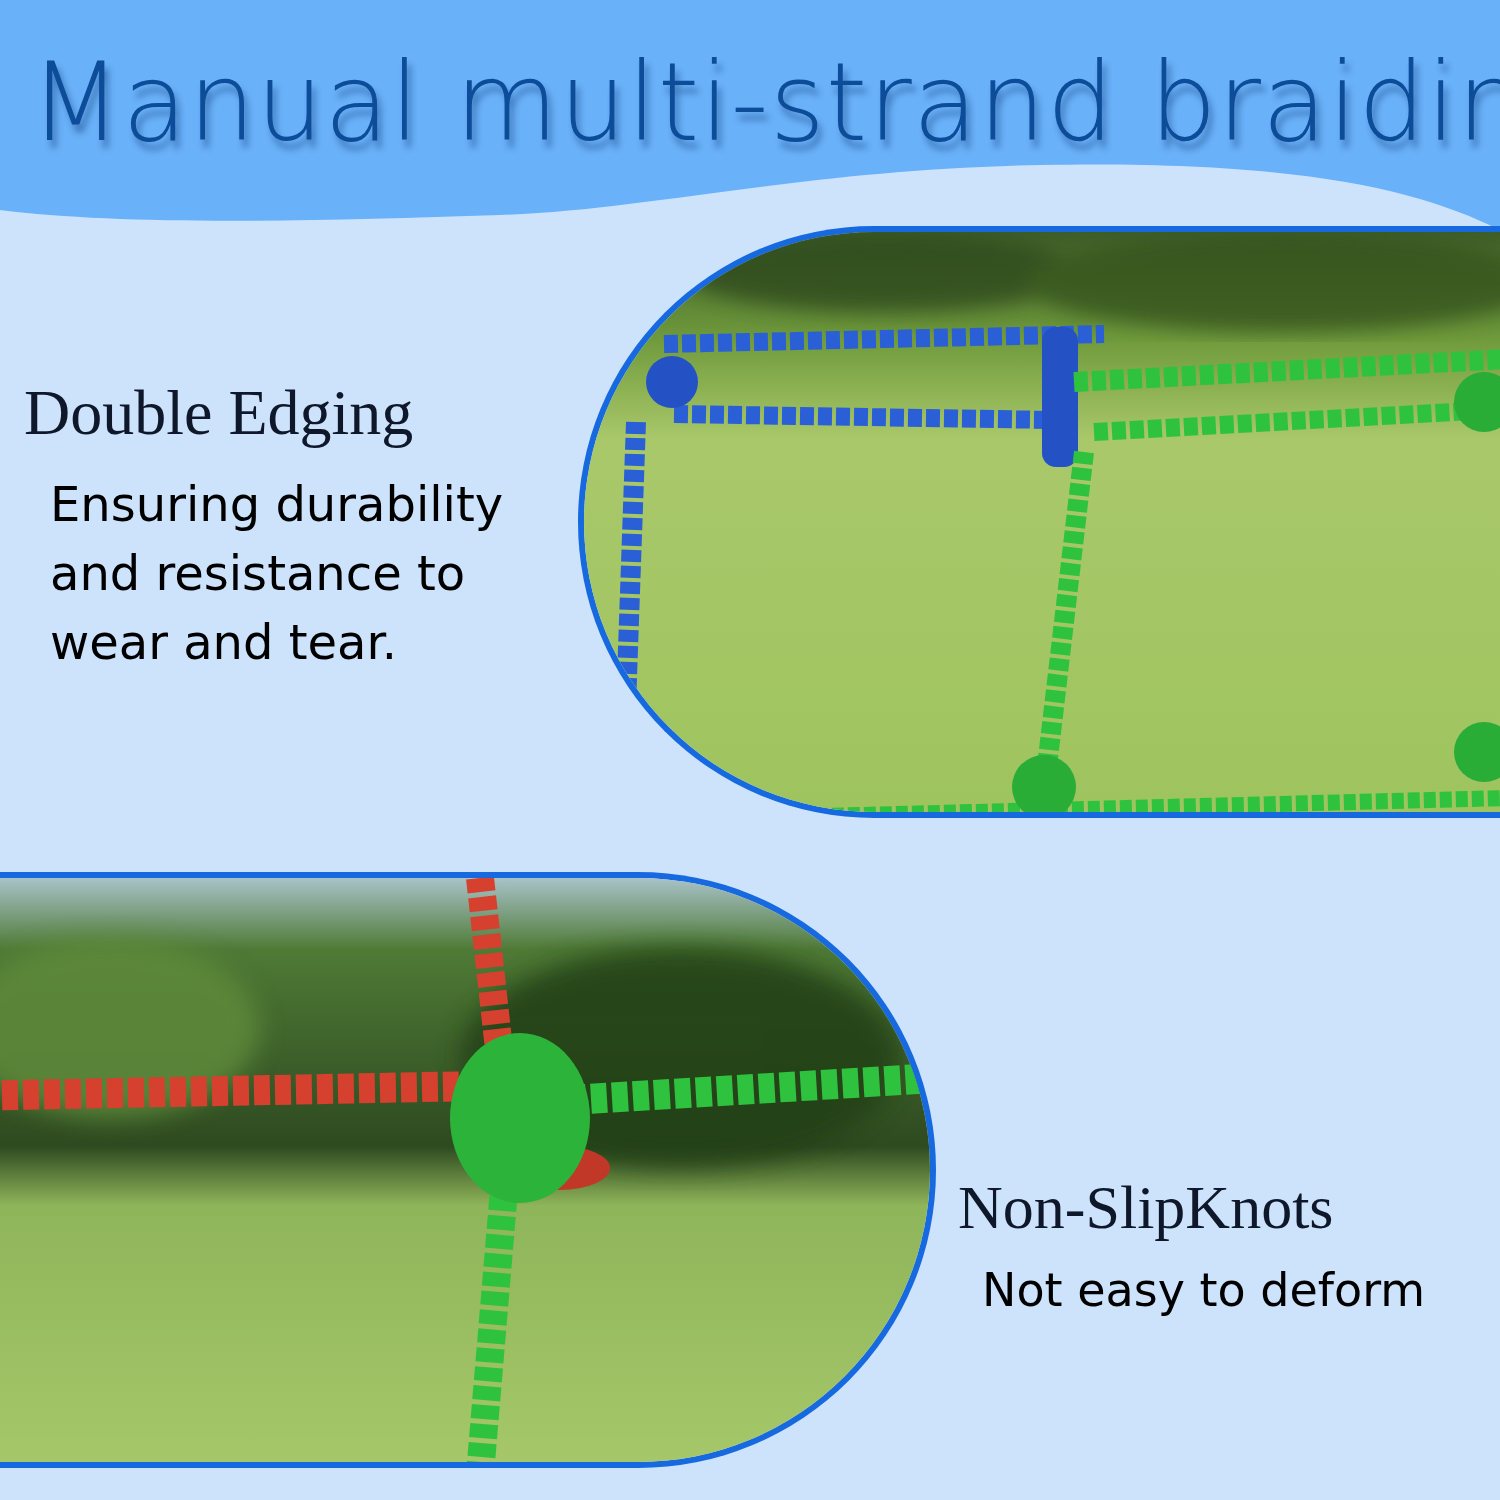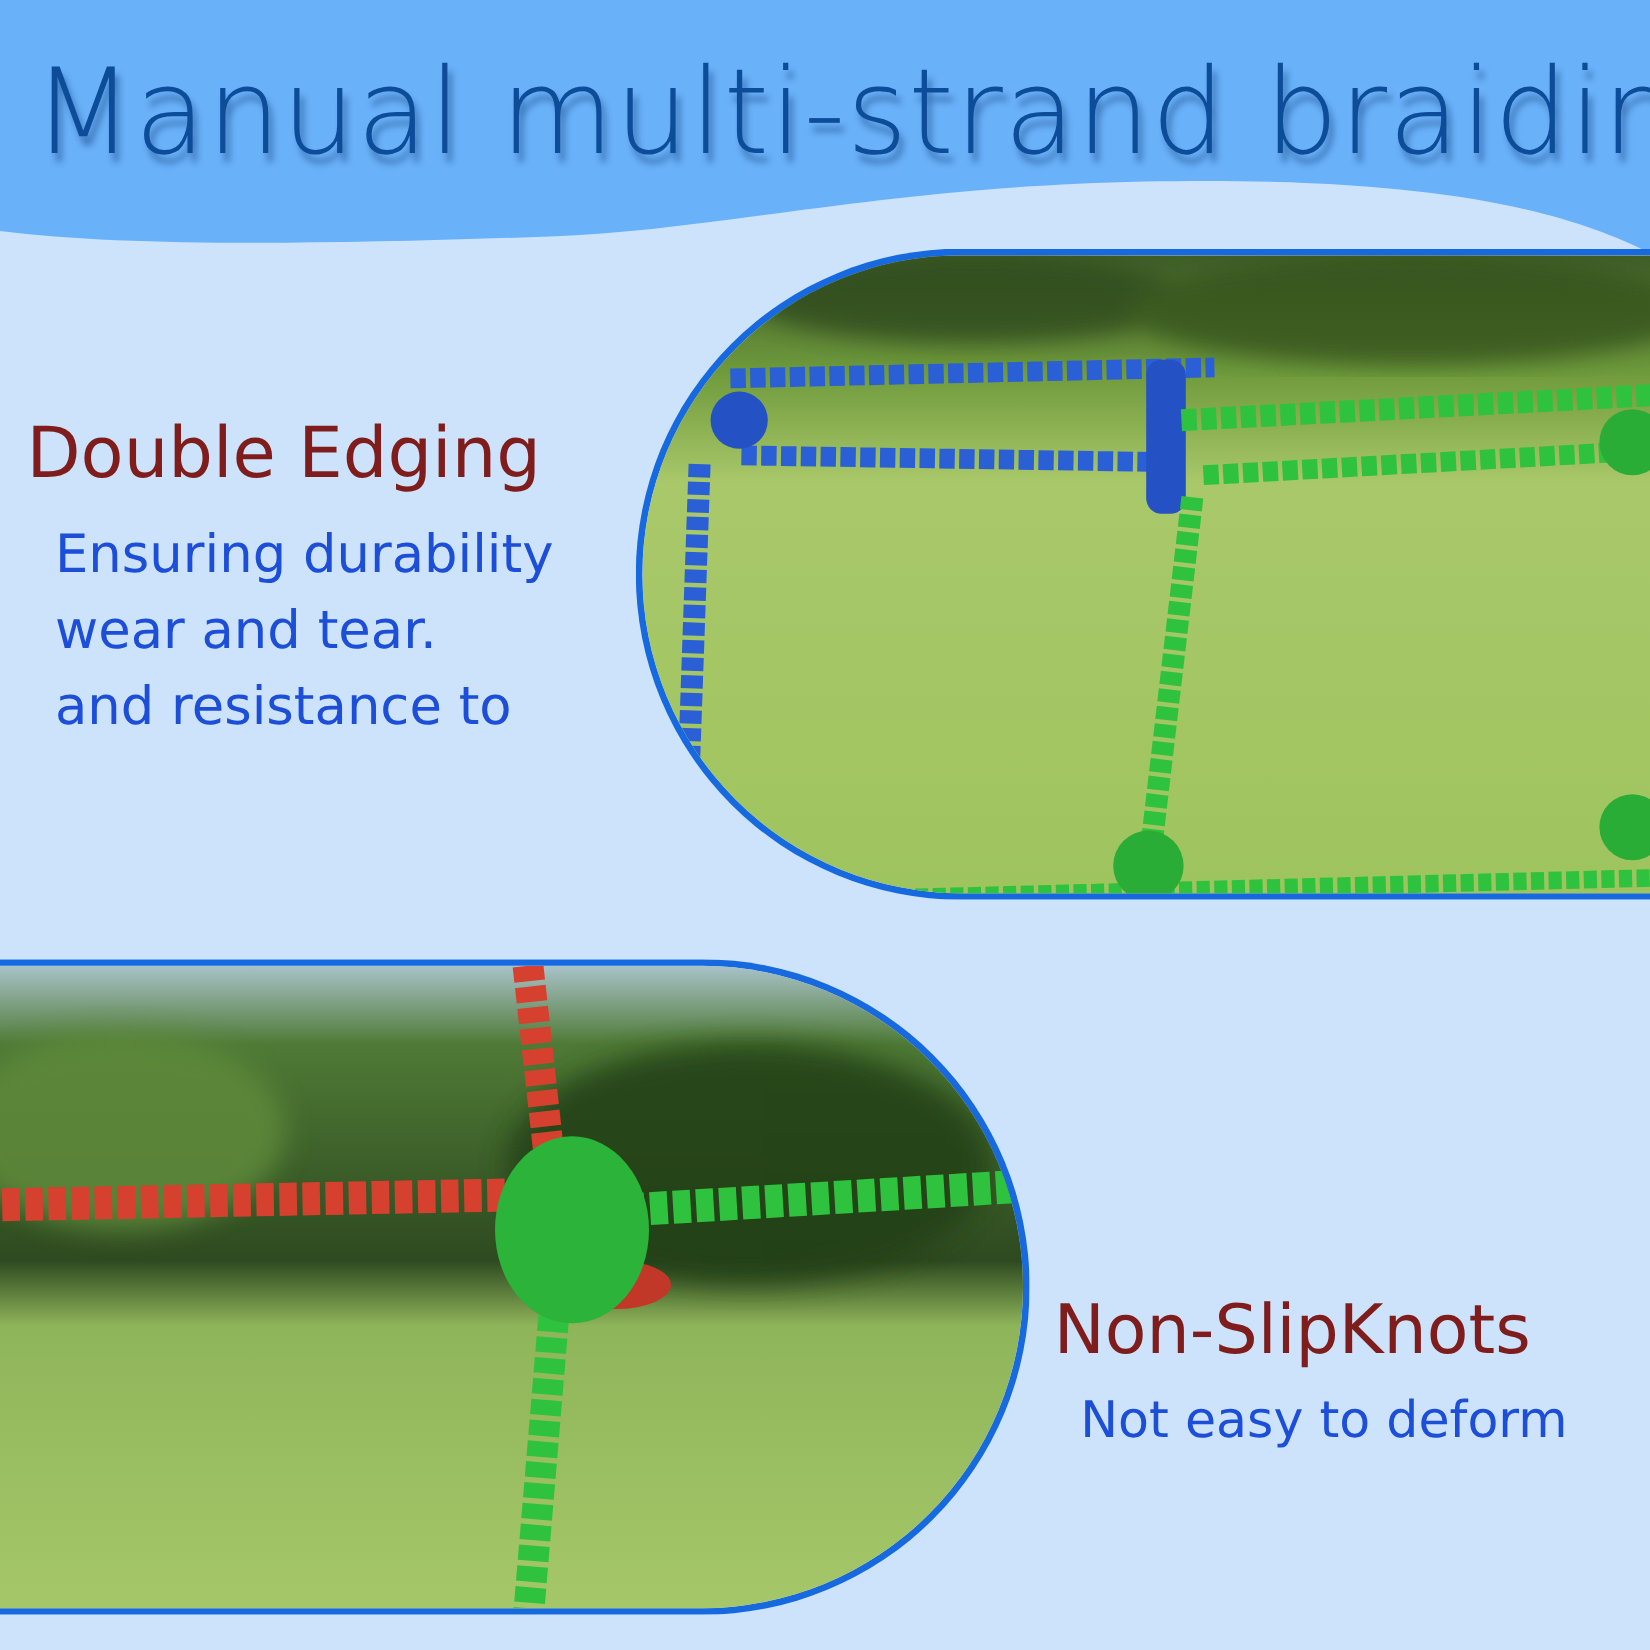--- a/index.html
+++ b/index.html
@@ -3,22 +3,22 @@
 <meta charset="utf-8">
 <style>
   html, body { margin: 0; padding: 0; }
   body { width: 1500px; height: 1500px; position: relative; overflow: hidden; background: #cde3fb; font-family: "DejaVu Sans", sans-serif; }
   .header-bg { position: absolute; left: 0; top: 0; width: 1500px; height: 300px; }
   .title { position: absolute; left: 30px; top: 40px; width: 1460px; font-size: 108px; font-weight: 300; letter-spacing: 1px; color: #0c4c98; text-shadow: 4px 8px 6px rgba(10,50,110,0.45); white-space: nowrap; transform: scaleX(0.98); transform-origin: left; }
   .panel { position: absolute; overflow: hidden; border: 6px solid #1769e0; box-sizing: border-box; }
   .panel-top { left: 578px; top: 226px; width: 960px; height: 592px; border-radius: 300px 0 0 300px; border-right: none; }
   .panel-bottom { left: -40px; top: 872px; width: 976px; height: 596px; border-radius: 0 300px 300px 0; border-left: none; }
   .panel svg { position: absolute; left: 0; top: 0; }
-  .heading { position: absolute; font-size: 64px; color: #7f1d1d; white-space: nowrap; }
-  .sub { position: absolute; font-size: 48px; line-height: 69px; color: #1d4ed8; white-space: nowrap; }
+  .heading { position: absolute; font-size: 64px; color: #0f172a; white-space: nowrap; font-family: Liberation Serif, serif; }
+  .sub { position: absolute; font-size: 48px; line-height: 69px; color: #000000; white-space: nowrap; }
   .h1 { left: 24px; top: 376px; }
   .s1 { left: 50px; top: 470px; }
   .h2 { left: 958px; top: 1172px; font-size: 62px; }
   .s2 { left: 958px; top: 1256px; font-size: 46px; margin-left: 24px; }
 </style>
 </head>
 <body>
 
 <svg class="header-bg" width="1500" height="300" viewBox="0 0 1500 300">
   <path d="M0 0 H1500 V230 C1420 190 1300 160 1040 165 C800 170 650 210 500 215 C300 222 120 225 0 210 Z" fill="#69b1f9"></path>
@@ -57,22 +57,22 @@
     <path d="M200 585 L960 565" stroke="#2fc23e" stroke-width="16" fill="none" stroke-dasharray="12 4"></path>
     <circle cx="460" cy="555" r="32" fill="#29ad36"></circle>
     <circle cx="900" cy="170" r="30" fill="#29ad36"></circle>
     <circle cx="900" cy="520" r="30" fill="#29ad36"></circle>
   </svg>
 </div>
 
 <div class="heading h1">Double Edging</div>
 <div class="sub s1">
   <div>Ensuring durability</div>
+  <div>and resistance to</div>
   <div>wear and tear.</div>
-  <div>and resistance to</div>
 </div>
 
 <div class="panel panel-bottom">
   <svg width="976" height="596" viewBox="0 0 976 596">
     <defs>
       <linearGradient id="bg2" x1="0" y1="0" x2="0" y2="1">
         <stop offset="0" stop-color="#a8c2c8"></stop>
         <stop offset="0.12" stop-color="#4f7a36"></stop>
         <stop offset="0.45" stop-color="#2e4a20"></stop>
         <stop offset="0.55" stop-color="#8fb55a"></stop>

